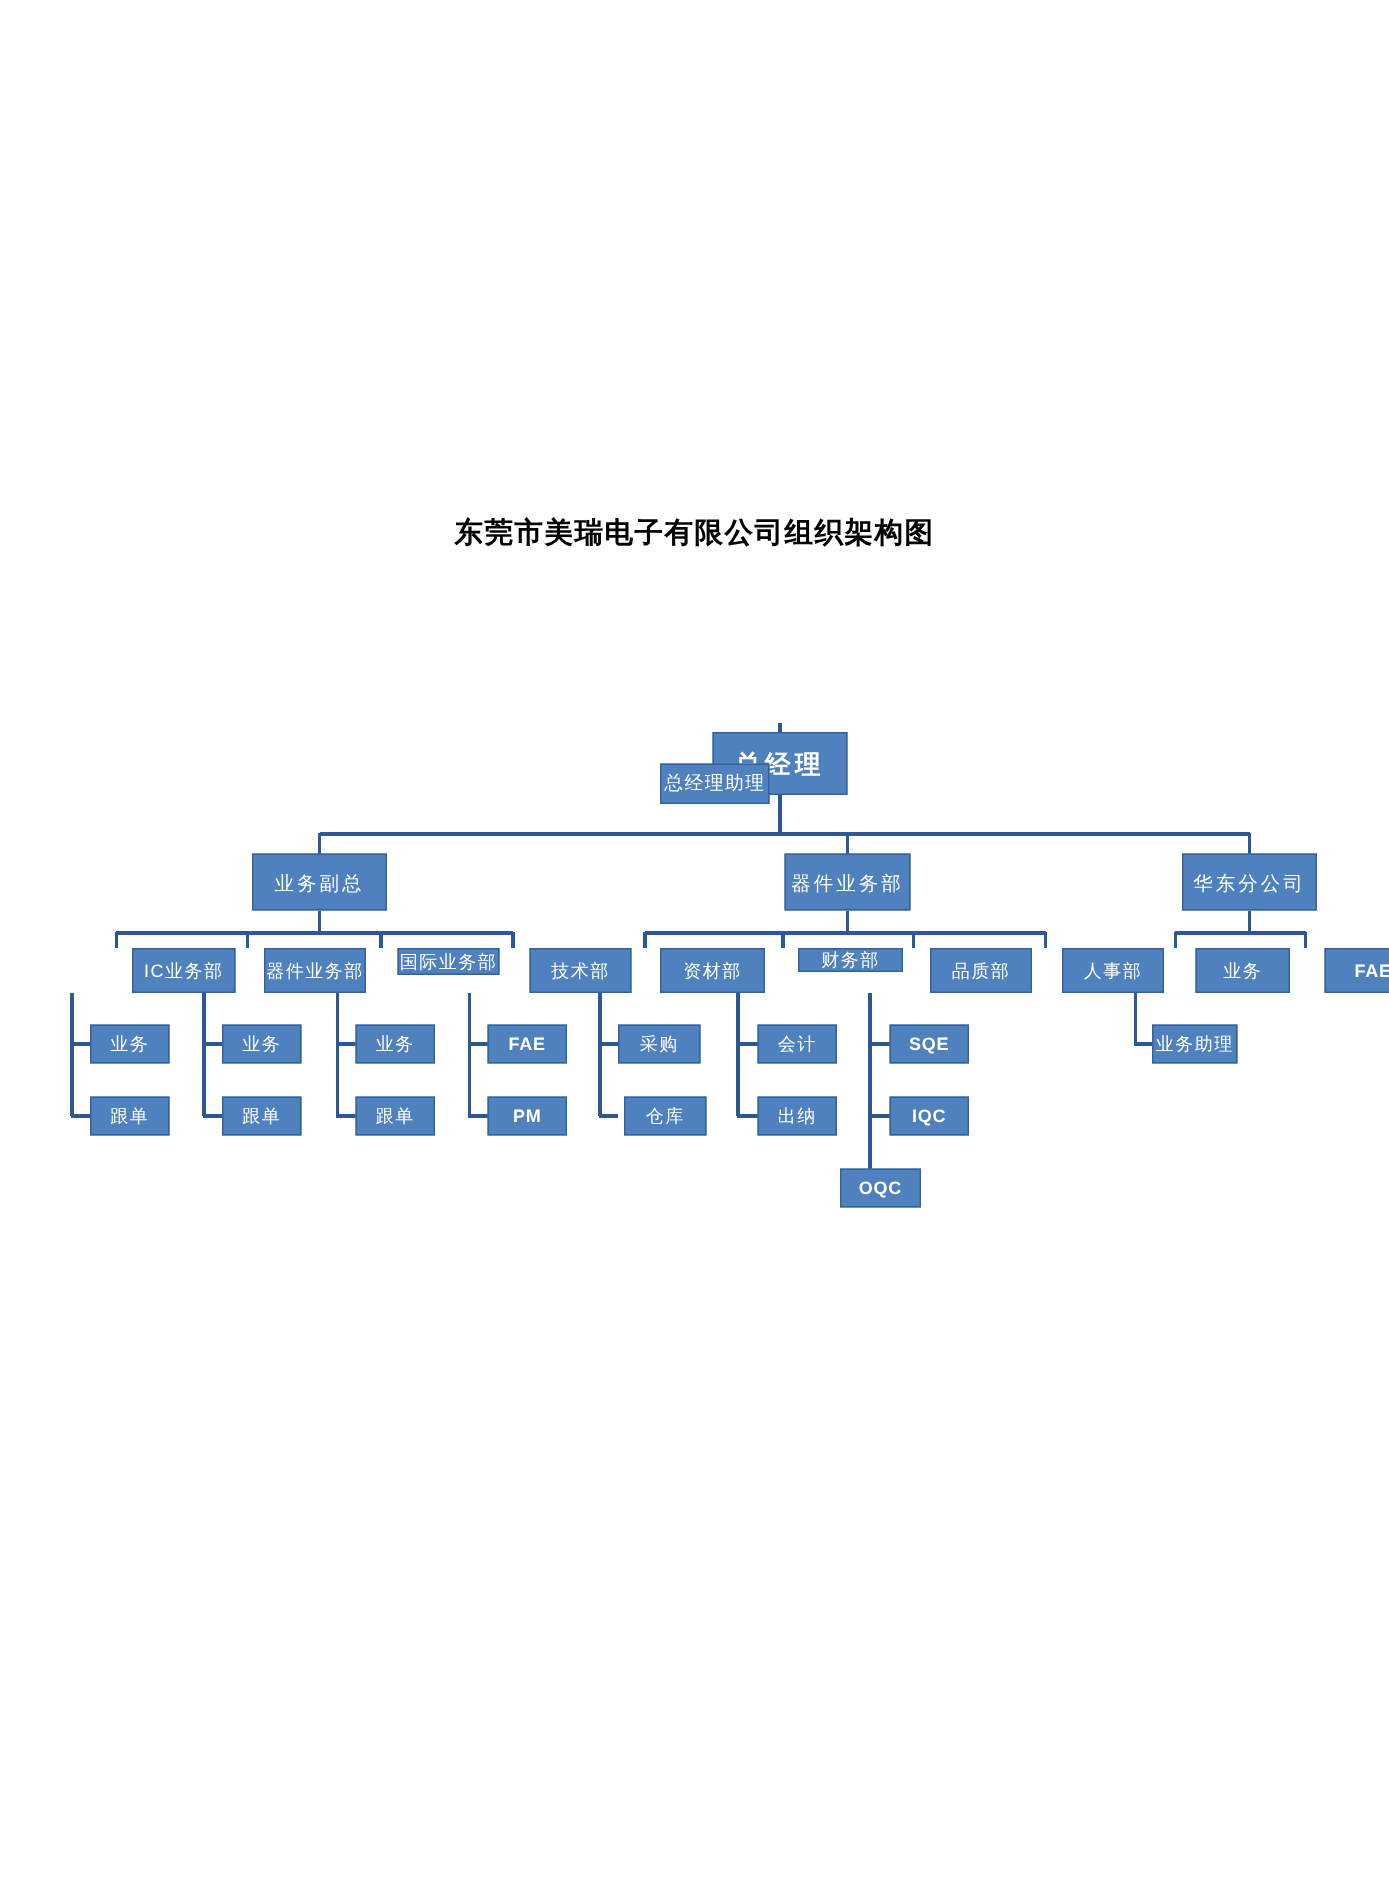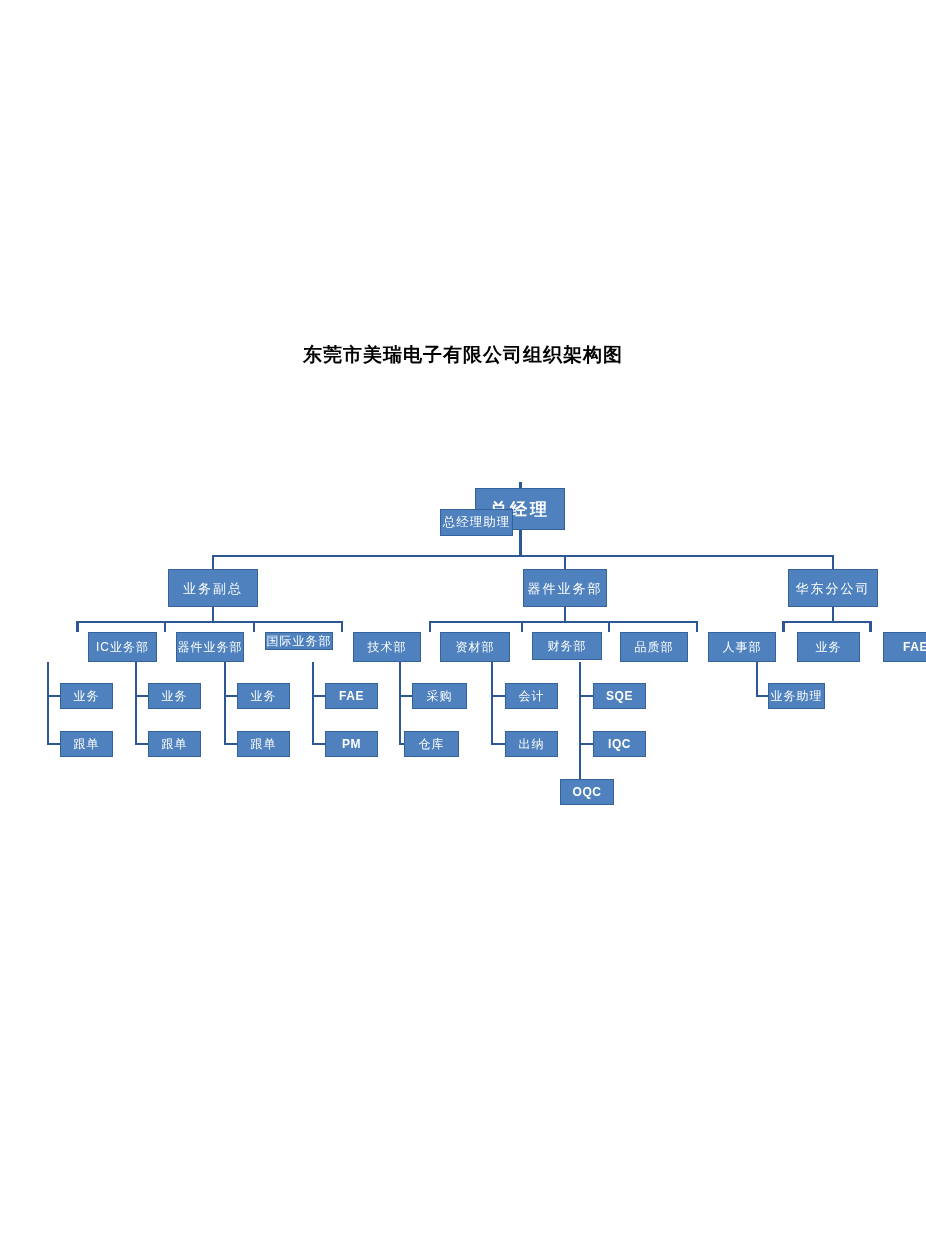--- a/index.html
+++ b/index.html
@@ -143,40 +143,40 @@
 
   <div class="node lvl2" style="left:168px;top:569px;width:90px;height:38px">业务副总</div>
   <div class="node lvl2" style="left:523px;top:569px;width:84px;height:38px">器件业务部</div>
   <div class="node lvl2" style="left:788px;top:569px;width:90px;height:38px">华东分公司</div>
 
   <div class="node lvl3" style="left:43px;top:632px;width:69px;height:30px">IC业务部</div>
   <div class="node lvl3" style="left:131px;top:632px;width:68px;height:30px">器件业务部</div>
   <div class="node lvl3" style="left:220px;top:632px;width:68px;height:18px">国际业务部</div>
   <div class="node lvl3" style="left:308px;top:632px;width:68px;height:30px">技术部</div>
   <div class="node lvl3" style="left:395px;top:632px;width:70px;height:30px">资材部</div>
-  <div class="node lvl3" style="left:487px;top:632px;width:70px;height:28px">财务部</div>
+  <div class="node lvl3" style="left:487px;top:632px;width:70px;height:16px">财务部</div>
   <div class="node lvl3" style="left:575px;top:632px;width:68px;height:30px">品质部</div>
   <div class="node lvl3" style="left:663px;top:632px;width:68px;height:30px">人事部</div>
   <div class="node lvl3" style="left:752px;top:632px;width:63px;height:30px">业务</div>
   <div class="node lvl3 latin" style="left:838px;top:632px;width:65px;height:30px">FAE</div>
 
   <div class="node lvl4" style="left:60px;top:683px;width:53px;height:26px">业务</div>
   <div class="node lvl4" style="left:60px;top:731px;width:53px;height:26px">跟单</div>
 
   <div class="node lvl4" style="left:148px;top:683px;width:53px;height:26px">业务</div>
   <div class="node lvl4" style="left:148px;top:731px;width:53px;height:26px">跟单</div>
 
   <div class="node lvl4" style="left:237px;top:683px;width:53px;height:26px">业务</div>
   <div class="node lvl4" style="left:237px;top:731px;width:53px;height:26px">跟单</div>
 
   <div class="node lvl4 latin" style="left:325px;top:683px;width:53px;height:26px">FAE</div>
   <div class="node lvl4 latin" style="left:325px;top:731px;width:53px;height:26px">PM</div>
 
   <div class="node lvl4" style="left:412px;top:683px;width:55px;height:26px">采购</div>
-  <div class="node lvl4" style="left:404px;top:731px;width:55px;height:26px">仓库</div>
+  <div class="node lvl4" style="left:416px;top:731px;width:55px;height:26px">仓库</div>
 
   <div class="node lvl4" style="left:505px;top:683px;width:53px;height:26px">会计</div>
   <div class="node lvl4" style="left:505px;top:731px;width:53px;height:26px">出纳</div>
 
   <div class="node lvl4 latin" style="left:593px;top:683px;width:53px;height:26px">SQE</div>
   <div class="node lvl4 latin" style="left:593px;top:731px;width:53px;height:26px">IQC</div>
   <div class="node lvl4 latin" style="left:560px;top:779px;width:54px;height:26px">OQC</div>
 
   <div class="node lvl4" style="left:768px;top:683px;width:57px;height:26px">业务助理</div>
 

